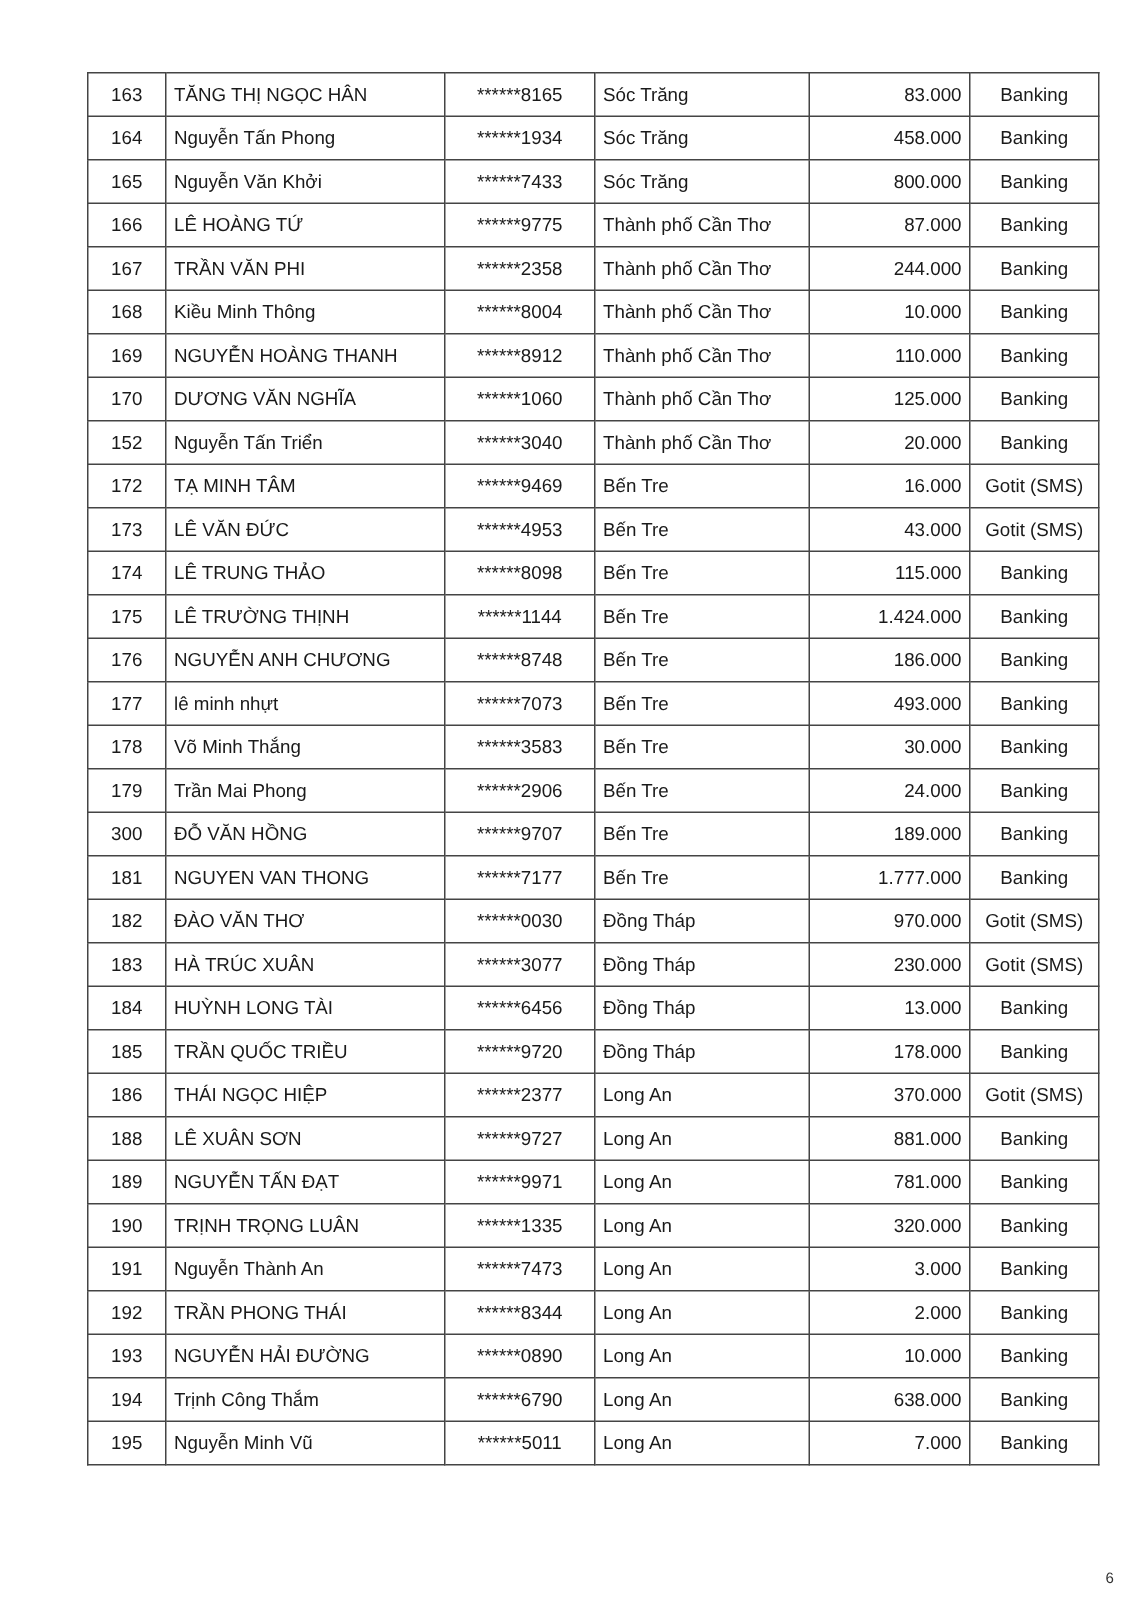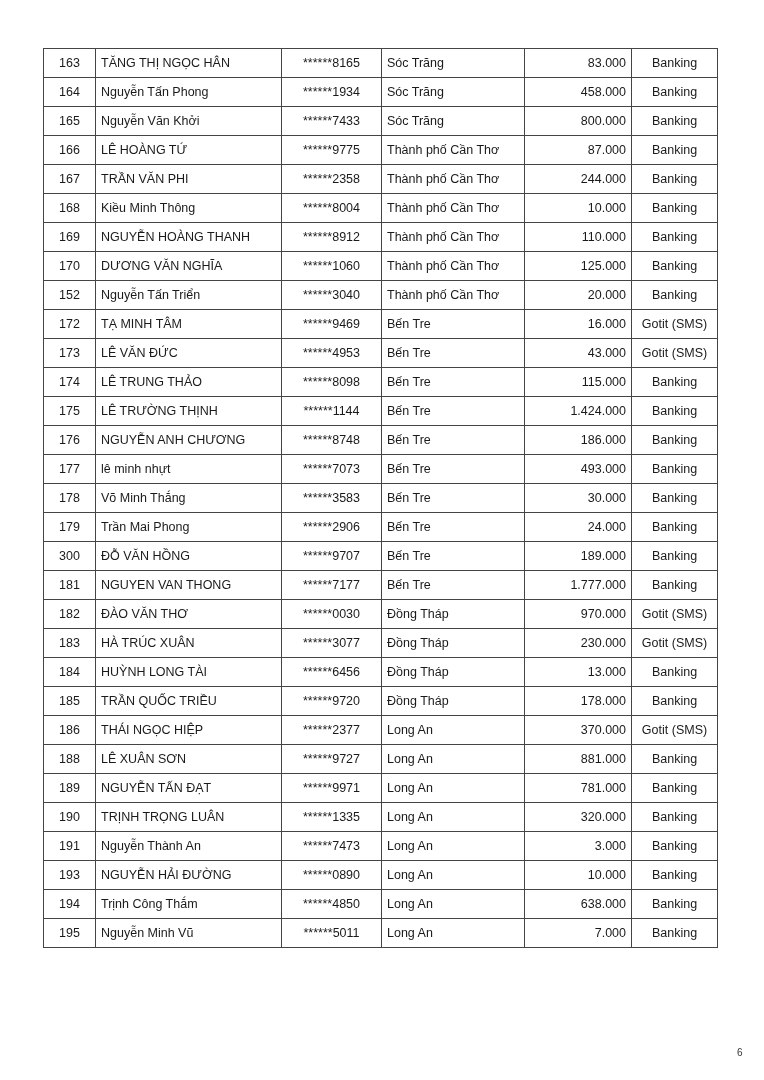--- a/index.html
+++ b/index.html
@@ -1,18 +1,18 @@
 <!DOCTYPE html>
 <html><head>
 <meta charset="utf-8">
 <style>
   html, body { margin: 0; padding: 0; background: #ffffff; }
   body { width: 764px; height: 1080px; position: relative; overflow: hidden;
          font-family: "Liberation Sans", sans-serif; color: #1a1a1a; }
-  table.roster { position: absolute; left: 43px; top: 48px; width: 674px;
+  table.roster { position: absolute; left: 58px; top: 48px; width: 674px;
                  border-collapse: collapse; table-layout: fixed; font-size: 12.5px; padding-left: 44px; }
   table.roster td { border: 1px solid #444; height: 28px; padding: 0 5px; white-space: nowrap;
                     overflow: hidden; }
   td.c-no { text-align: center; }
   td.c-name { text-align: left; padding-left: 3px; }
   td.c-acct { text-align: center; }
   td.c-prov { }
   td.c-amt { text-align: right; padding-right: 6px; }
   td.c-method { text-align: center; }
   .page-number { position: absolute; left: 737px; top: 1047px; font-size: 10px; color: #333; }
@@ -248,31 +248,39 @@
       </tr>
       <tr>
         <td class="c-no">191</td>
         <td class="c-name">Nguyễn Thành An</td>
         <td class="c-acct">******7473</td>
         <td class="c-prov">Long An</td>
         <td class="c-amt">3.000</td>
         <td class="c-method">Banking</td>
       </tr>
       <tr>
+        <td class="c-no">192</td>
+        <td class="c-name">TRẦN PHONG THÁI</td>
+        <td class="c-acct">******8344</td>
+        <td class="c-prov">Long An</td>
+        <td class="c-amt">2.000</td>
+        <td class="c-method">Banking</td>
+      </tr>
+      <tr>
         <td class="c-no">193</td>
         <td class="c-name">NGUYỄN HẢI ĐƯỜNG</td>
         <td class="c-acct">******0890</td>
         <td class="c-prov">Long An</td>
         <td class="c-amt">10.000</td>
         <td class="c-method">Banking</td>
       </tr>
       <tr>
         <td class="c-no">194</td>
         <td class="c-name">Trịnh Công Thắm</td>
-        <td class="c-acct">******4850</td>
+        <td class="c-acct">******6790</td>
         <td class="c-prov">Long An</td>
         <td class="c-amt">638.000</td>
         <td class="c-method">Banking</td>
       </tr>
       <tr>
         <td class="c-no">195</td>
         <td class="c-name">Nguyễn Minh Vũ</td>
         <td class="c-acct">******5011</td>
         <td class="c-prov">Long An</td>
         <td class="c-amt">7.000</td>

